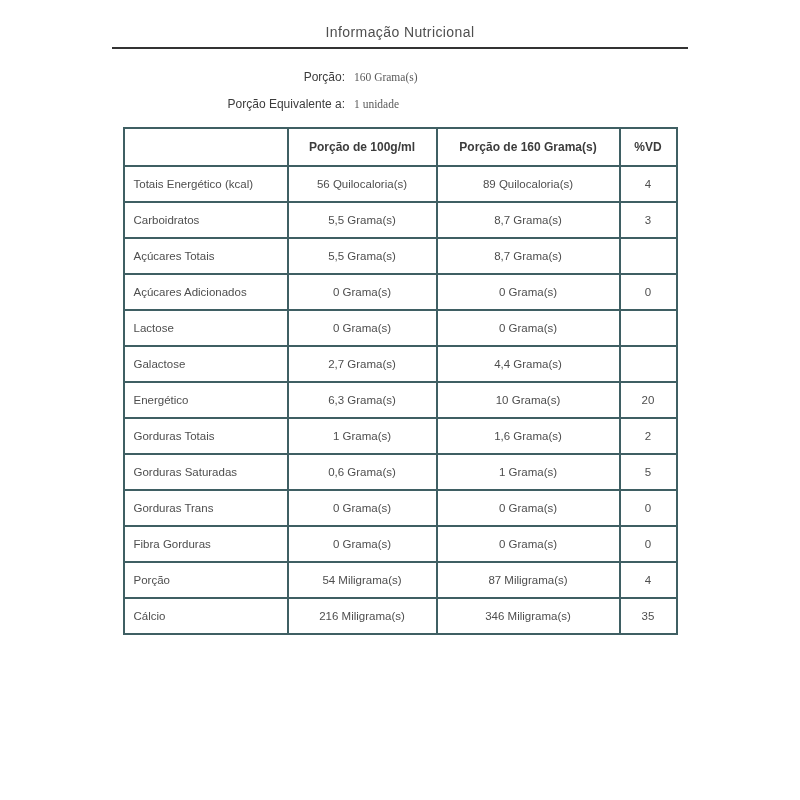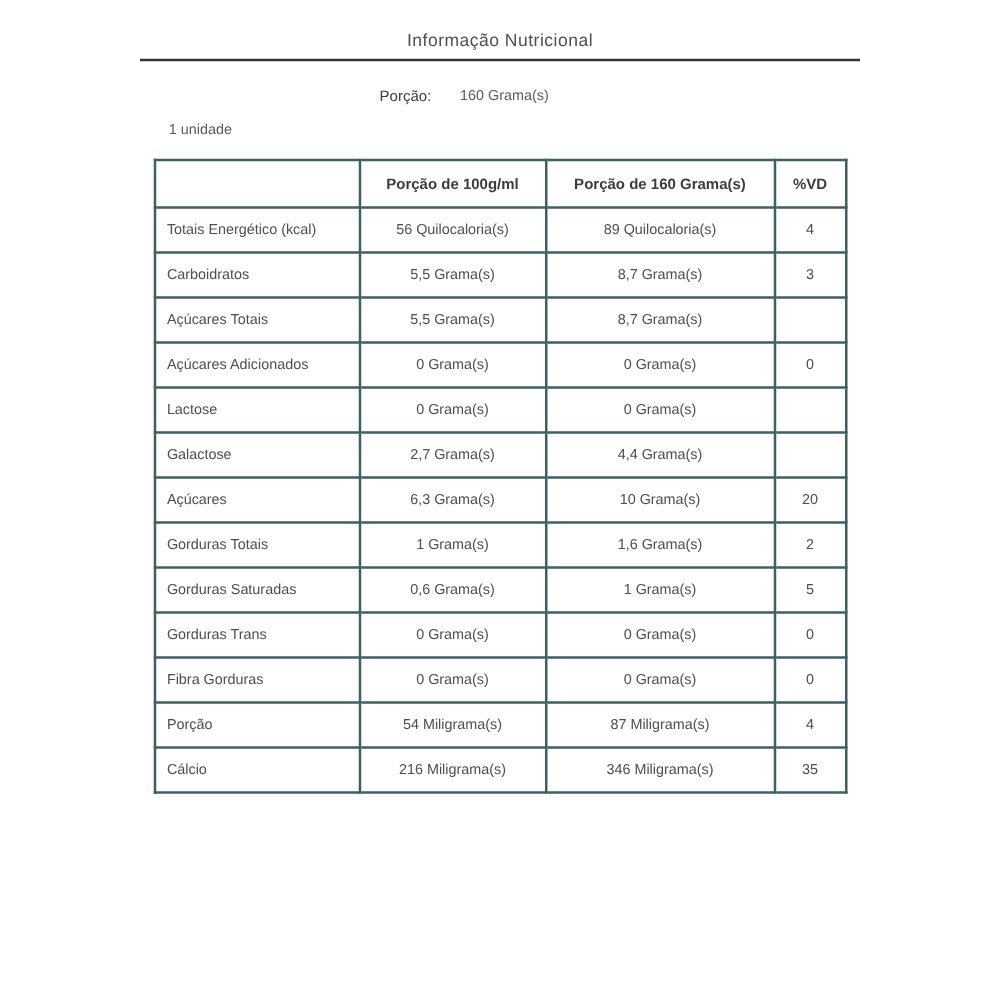--- a/index.html
+++ b/index.html
@@ -46,23 +46,24 @@
     height: 27px;
   }
   .s-label {
     width: 233px;
     text-align: right;
     font-weight: 400;
     font-size: 12px;
     color: var(--bold-color);
   }
   .s-value {
-    margin-left: 23px;
+    margin-left: 9px;
     font-size: 11.5px;
     color: #5a5a5a;
+    font-family: Liberation Serif, serif;
   }
   table.nutri {
     border-collapse: collapse;
     table-layout: fixed;
     width: 553px;
     margin: 10px auto 0 auto;
   }
   table.nutri th,
   table.nutri td {
     border: 2px solid var(--border-color);
@@ -93,20 +94,21 @@
 
   <h1 class="title">Informação Nutricional</h1>
   <div class="rule"></div>
 
   <div class="serving-rows">
     <div class="serving-row">
       <span class="s-label">Porção:</span>
       <span class="s-value">160 Grama(s)</span>
     </div>
     <div class="serving-row">
+      <span class="s-label">Porção Equivalente a:</span>
       <span class="s-value">1 unidade</span>
     </div>
   </div>
 
   <table class="nutri">
     <colgroup>
       <col style="width:164px">
       <col style="width:149px">
       <col style="width:183px">
       <col style="width:57px">
@@ -150,21 +152,21 @@
           <td>0 Grama(s)</td>
           <td></td>
         </tr>
         <tr>
           <td class="c-label">Galactose</td>
           <td>2,7 Grama(s)</td>
           <td>4,4 Grama(s)</td>
           <td></td>
         </tr>
         <tr>
-          <td class="c-label">Açúcares</td>
+          <td class="c-label">Energético</td>
           <td>6,3 Grama(s)</td>
           <td>10 Grama(s)</td>
           <td>20</td>
         </tr>
         <tr>
           <td class="c-label">Gorduras Totais</td>
           <td>1 Grama(s)</td>
           <td>1,6 Grama(s)</td>
           <td>2</td>
         </tr>

